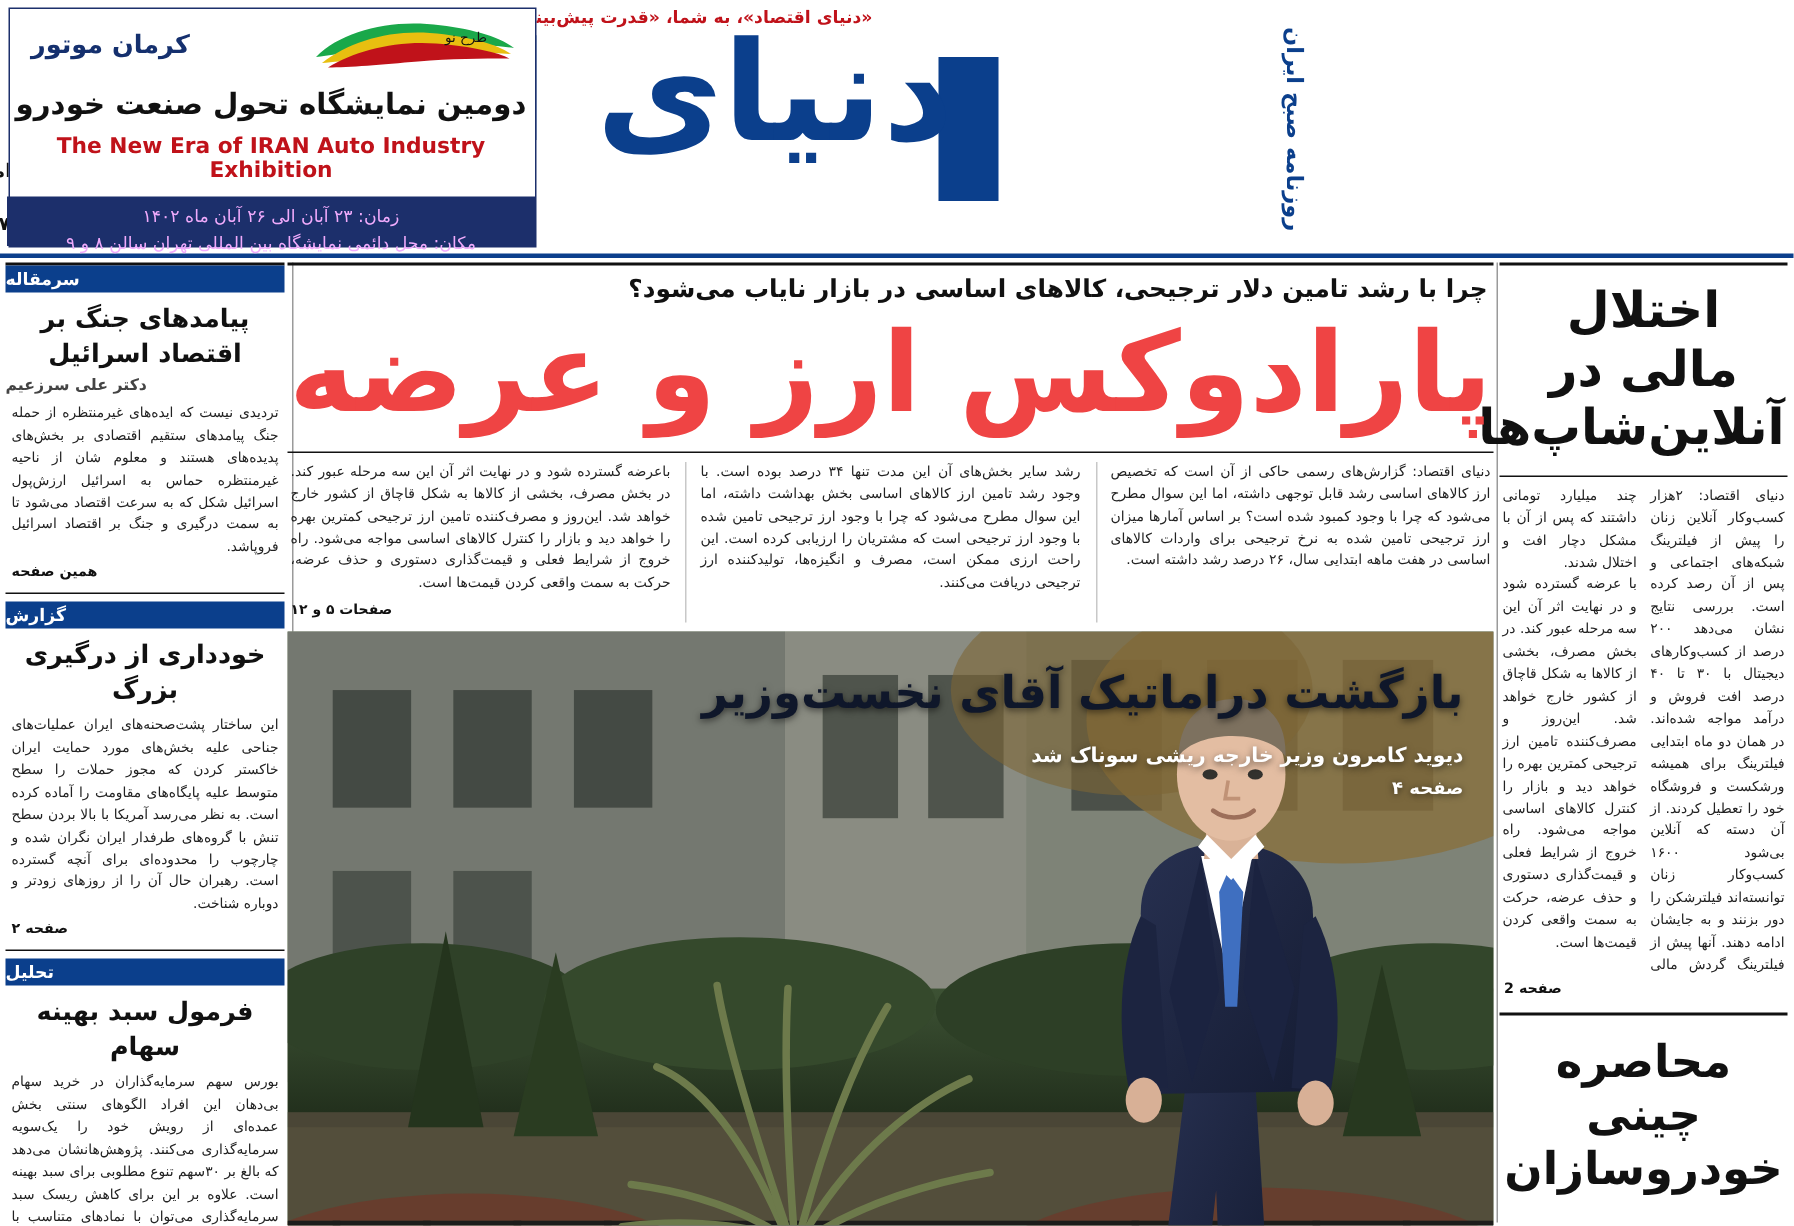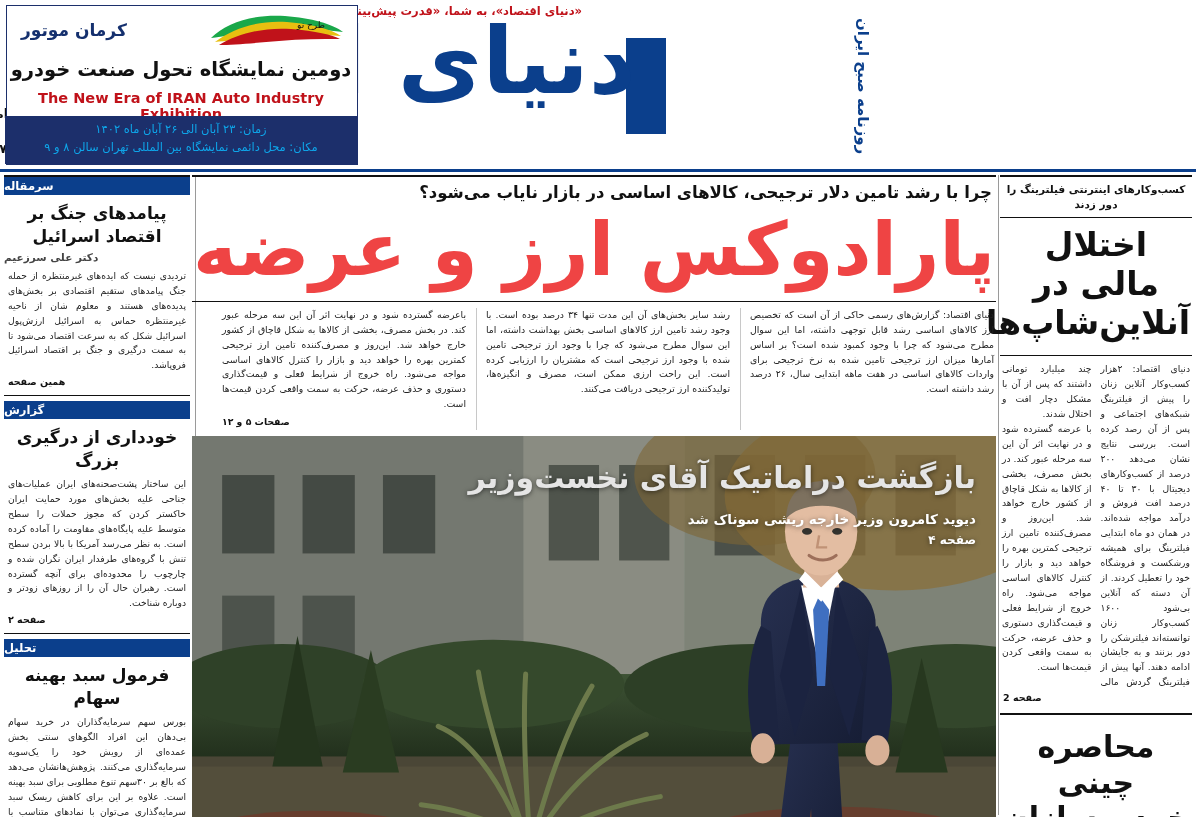--- a/index.html
+++ b/index.html
@@ -92,22 +92,22 @@
     font-size: 19.5px; font-weight: bold; color: #111;
   }
   .ad-title-en {
     position: absolute; top: 84px; right: 0; width: 352px;
     text-align: center;
     font-size: 14.5px; font-weight: bold; color: #c0121a;
     direction: ltr;
   }
   .ad-footer {
     position: absolute; bottom: 0; right: 0;
-    width: 352px; height: 48px;
-    background: #1c2f6b; color: #0ea5e9;
+    width: 352px; height: 33px;
+    background: #1c2f6b; color: #f0abfc;
     padding-top: 6px;
     text-align: center;
   }
   .ad-footer div {
     font-size: 11.5px; margin-bottom: 4px; white-space: nowrap;
   }
 
   
   .body {
     position: absolute; top: 175px; right: 0;
@@ -180,39 +180,39 @@
     padding: 6px 2px 6px 2px;
     gap: 10px;
   }
   .lead-col {
     font-size: 9.3px; line-height: 1.6; color: #222;
     text-align: justify;
     flex: 1;
     border-left: 1px solid #c8c8c8;
     padding-left: 9px;
   }
-  .lead-col:last-child { border-left: none; padding-left: 0; margin-left: 28px; }
+  .lead-col:last-child { border-left: none; padding-left: 0; }
   .lead-col .pg {
     display: block; text-align: left; font-weight: bold;
     color: #111; margin-top: 3px;
   }
 
   
   .photo-wrap {
     position: relative;
     width: 100%; height: 462px;
     overflow: hidden;
     background: #6f7a62;
   }
   .photo-caption {
     position: absolute; top: 22px; right: 20px;
     text-align: right; z-index: 5;
   }
   .pc-title {
-    font-size: 30px; font-weight: bold; color: #e5e5e5;
+    font-size: 30px; font-weight: bold; color: #0f172a;
     line-height: 1.3;
     text-shadow: 0 1px 5px rgba(0,0,0,.55);
   }
   .pc-sub {
     font-size: 13.5px; font-weight: bold; color: #fff;
     margin-top: 12px; line-height: 1.5;
     text-shadow: 0 1px 5px rgba(0,0,0,.55);
   }
   .pc-pg {
     font-size: 12px; font-weight: bold; color: #fff;
@@ -291,21 +291,20 @@
     </div>
   </div>
 
   <div class="body">
 
     <div class="vrule" style="right:197px;"></div>
     <div class="vrule" style="left:195px;"></div>
 
     <div class="col-right">
 
-      <div class="r-kicker">کسب‌وکارهای اینترنتی فیلترینگ را دور زدند</div>
       <div class="r-head">اختلال مالی در آنلاین‌شاپ‌ها</div>
       <div class="hr-solid"></div>
       <div class="r-body">
         <div>دنیای اقتصاد: ۲هزار کسب‌وکار آنلاین زنان را پیش از فیلترینگ شبکه‌های اجتماعی و پس از آن رصد کرده است. بررسی نتایج نشان می‌دهد ۲۰۰ درصد از کسب‌وکارهای دیجیتال با ۳۰ تا ۴۰ درصد افت فروش و درآمد مواجه شده‌اند. در همان دو ماه ابتدایی فیلترینگ برای همیشه ورشکست و فروشگاه خود را تعطیل کردند. از آن دسته که آنلاین بی‌شود ۱۶۰۰ کسب‌وکار زنان توانسته‌اند فیلترشکن را دور بزنند و به جایشان ادامه دهند. آنها پیش از فیلترینگ گردش مالی چند میلیارد تومانی داشتند که پس از آن با مشکل دچار افت و اختلال شدند.</div>
         <div>با عرضه گسترده شود و در نهایت اثر آن این سه مرحله عبور کند. در بخش مصرف، بخشی از کالاها به شکل قاچاق از کشور خارج خواهد شد. این‌روز و مصرف‌کننده تامین ارز ترجیحی کمترین بهره را خواهد دید و بازار را کنترل کالاهای اساسی مواجه می‌شود. راه خروج از شرایط فعلی و قیمت‌گذاری دستوری و حذف عرضه، حرکت به سمت واقعی کردن قیمت‌ها است.</div>
       </div>
       <div class="r-page">صفحه 2</div>
 
       <div class="hr-thick"></div>
 

